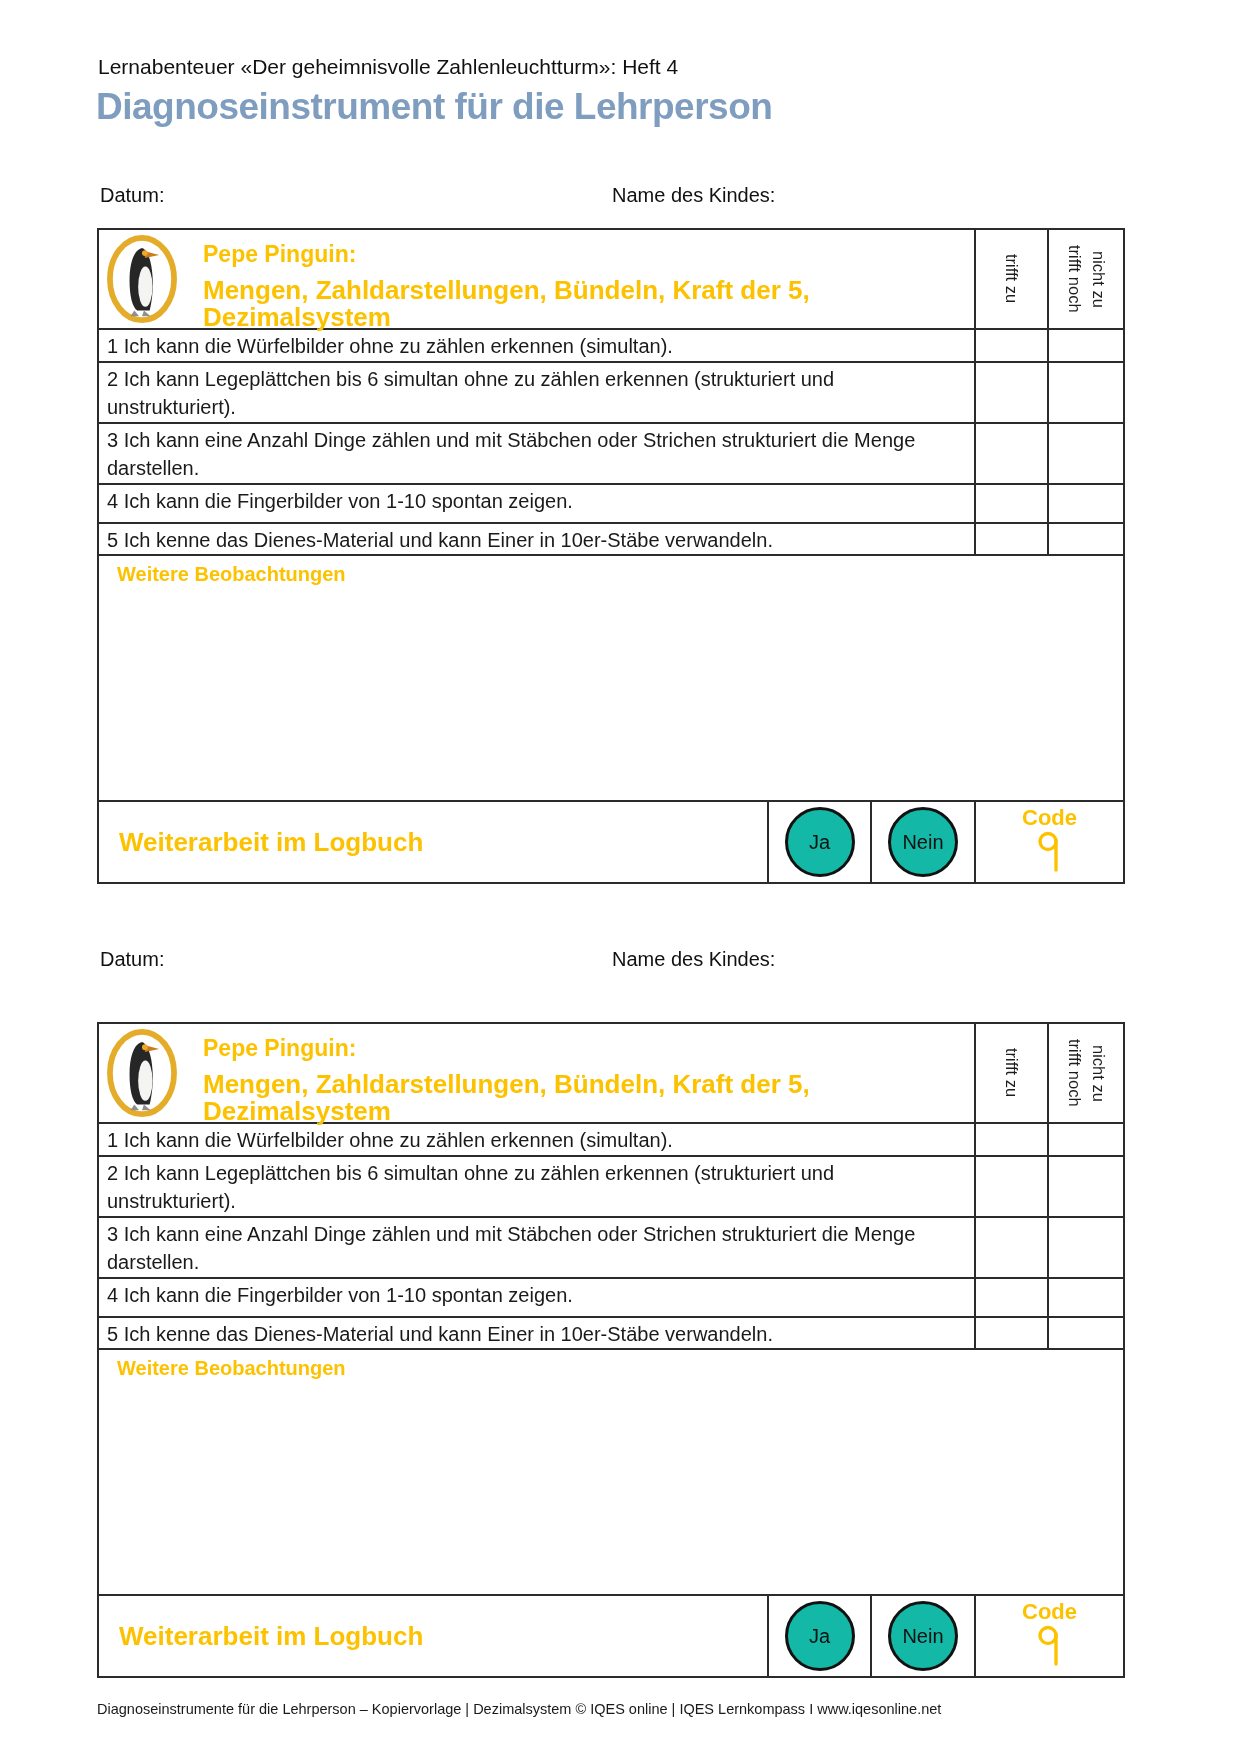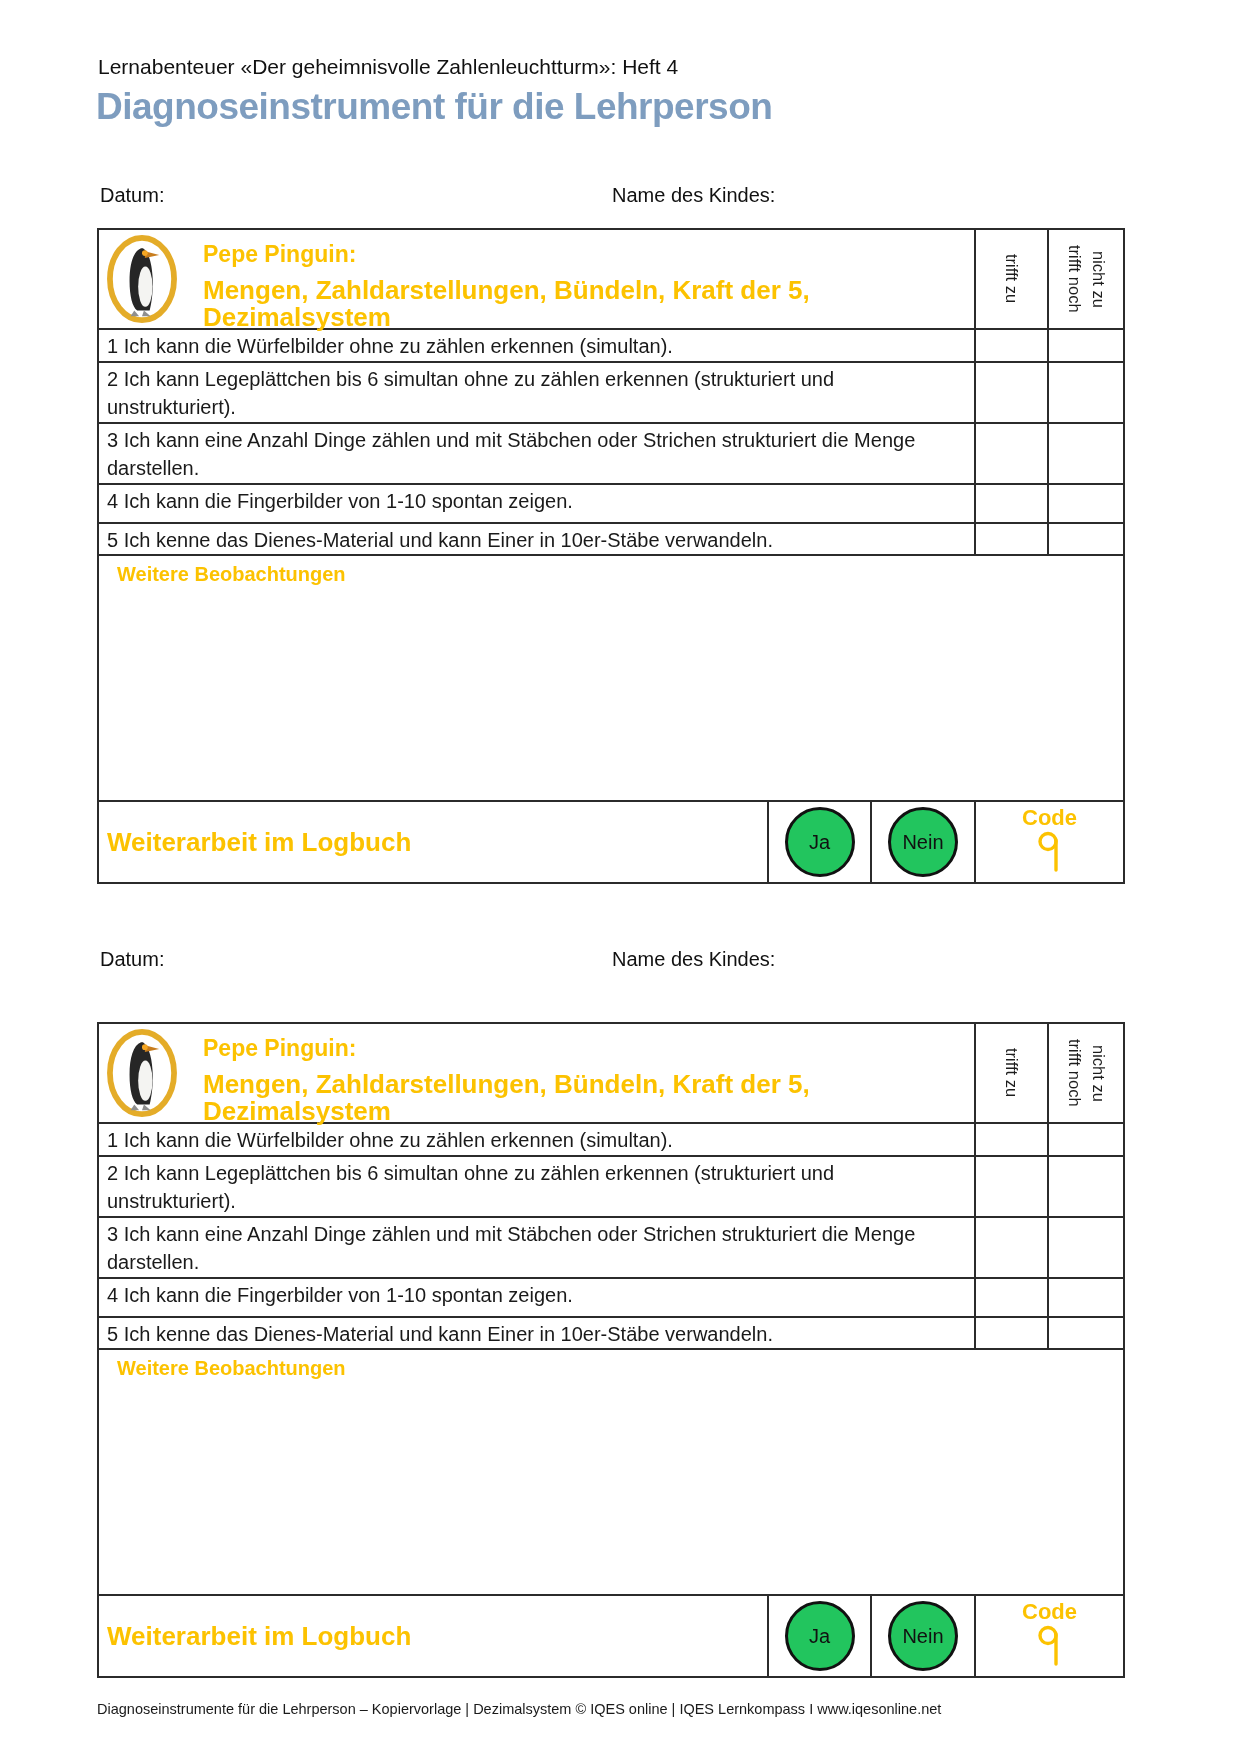--- a/index.html
+++ b/index.html
@@ -59,29 +59,29 @@
   .r1 { height:33px; } .r2 { height:61px; } .r3 { height:61px; } .r4 { height:39px; } .r5 { height:32px; }
 
   
   .obs { height:246px;padding-left:10px; }
   .obs .full { width:100%; padding:7px 10px 0 8px; display:flex; flex-direction:column; }
   .obs-label { font-size:20px; font-weight:bold; color:#FCC200; }
   .obs-space { flex:1; }
 
   
   .foot { height:82px; }
-  .foot-label { width:668px; display:flex; align-items:center; padding-left:8px; }
+  .foot-label { width:668px; display:flex; align-items:center; padding-left:20px; }
   .logbook { font-size:26px; font-weight:bold; color:#FCC200; }
   .foot-choice { border-left:2px solid #2b2b2b; display:flex; align-items:center; justify-content:center; }
   .foot-ja   { width:103px; }
   .foot-nein { width:104px; }
   .circle {
     width:70px; height:70px; border:3px solid #111; border-radius:50%;
     display:flex; align-items:center; justify-content:center;
-    font-size:20px; color:#111; background:#22c55e;
+    font-size:20px; color:#111; background:#14b8a6;
   }
   .foot-code { width:149px; border-left:2px solid #2b2b2b; display:flex; flex-direction:column; align-items:center; }
   .code-label { font-size:22px; font-weight:bold; color:#FCC200; margin-top:3px; }
   .code-digit { width:26px; height:44px; margin-top:0px; }
 
   .page-footer {
     position:absolute; left:97px; top:1701px;
     font-size:14.5px; color:#1a1a1a;
   }
 

